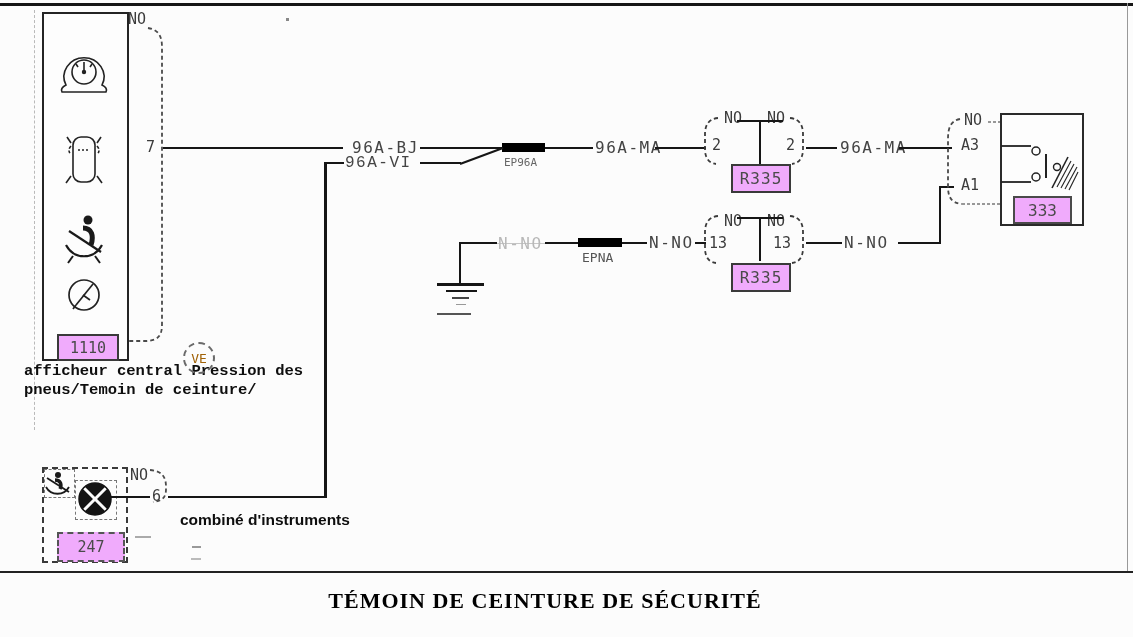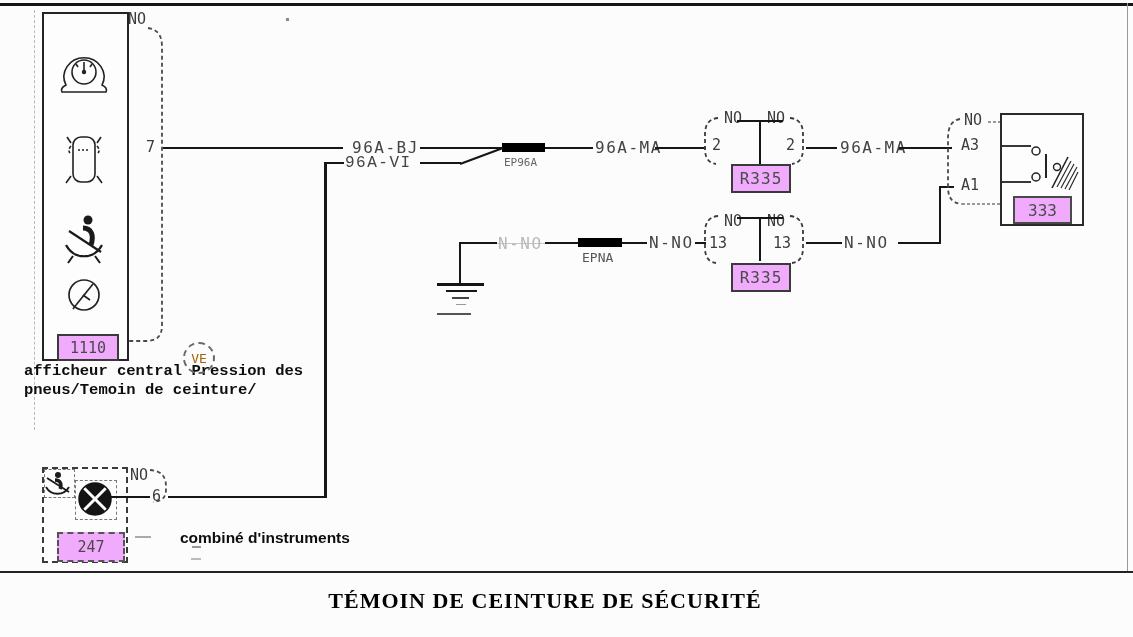--- a/index.html
+++ b/index.html
@@ -49,21 +49,21 @@
   </div>
 
   <div class="abs" style="left:42px;top:467px;width:82px;height:92px;border:2px dashed #3a3a3a;background:#fdfdfd;"></div>
   <div class="abs" style="left:44px;top:469px;width:29px;height:27px;border:1px dashed #777;"></div>
   <div class="abs" style="left:75px;top:480px;width:40px;height:38px;border:1px dashed #777;"></div>
   <div class="idbox" style="left:57px;top:532px;width:64px;height:26px;border:2px dashed #555;font-size:15px;">
     <span>247</span>
   </div>
   <div class="mono" style="left:130px;top:466px;">NO</div>
   <div class="mono" style="left:152px;top:487px;">6</div>
-  <div class="cap" style="left:180px;top:510px;margin-top:18px;">combiné d'instruments</div>
+  <div class="cap" style="left:180px;top:510px;">combiné d'instruments</div>
 
   <div class="wire" style="left:163px;top:147px;width:180px;height:2px;"></div>
   <div class="wlbl" style="left:352px;top:138px;text-align:center;">96A-BJ</div>
   <div class="wire" style="left:420px;top:147px;width:82px;height:2px;"></div>
 
   <div class="wire" style="left:326px;top:162px;width:18px;height:2px;"></div>
   <div class="wlbl" style="left:345px;top:154px;font-family:Liberation Mono, monospace;">96A-VI</div>
   <div class="wire" style="left:420px;top:162px;width:41px;height:2px;"></div>
   <div class="wire" style="left:324px;top:162px;width:3px;height:336px;"></div>
   <div class="wire" style="left:168px;top:496px;width:157px;height:2px;"></div>

